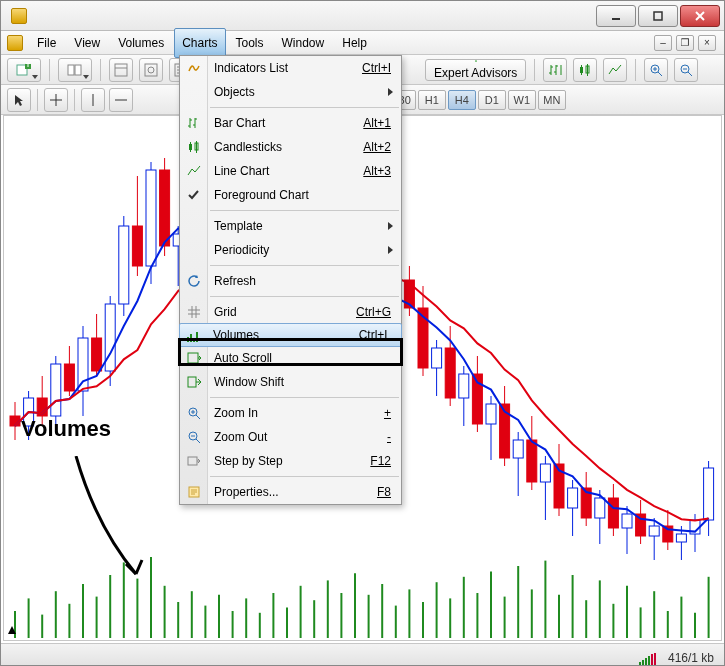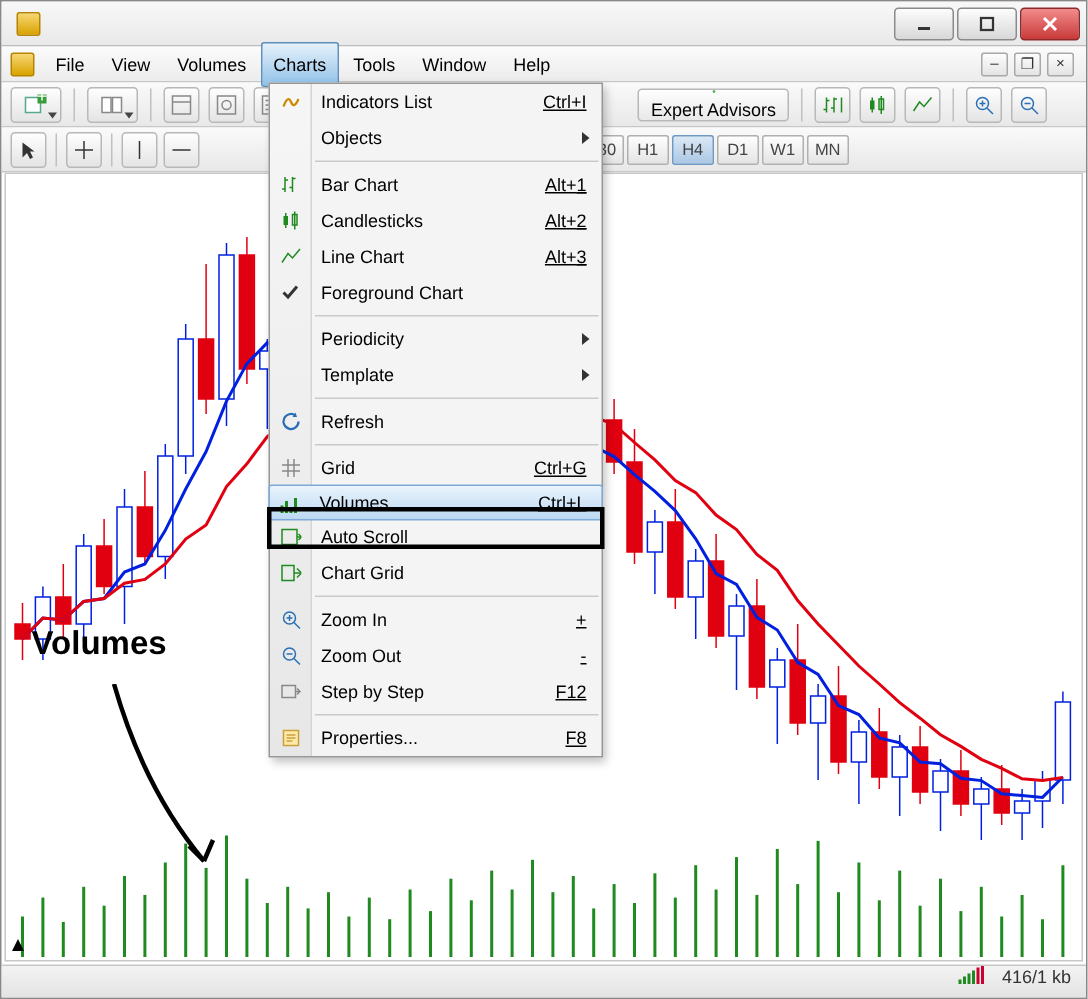--- a/index.html
+++ b/index.html
@@ -42,21 +42,21 @@
 .dd-item { position:relative; height: 24px; display:flex; align-items:center; padding-left: 34px; cursor:pointer; }
 .dd-item .dd-icon { position:absolute; left:6px; top:4px; width:16px; height:16px; display:flex;align-items:center;justify-content:center;}
 .dd-item .dd-label { flex: 1; color:#000; }
 .dd-item .dd-shortcut { padding-right: 10px; color:#000;text-decoration:underline; }
 .dd-item .dd-arrow { position:absolute; right:8px; top:8px; width:0;height:0;border-top:4px solid transparent;border-bottom:4px solid transparent;border-left:5px solid #333;}
 .dd-sep { height:1px; background:#c9c9c9; margin: 3px 2px 3px 30px; }
 .dd-item.highlighted { background: linear-gradient(#e9f3fc,#bcd9f2); border:1px solid #7da9d6; border-radius:2px; padding-left:33px; height:24px; margin:-1px;}
 .dd-item.highlighted .dd-icon{left:5px;}
 .highlight-box { position:absolute; left:177px; top:337px; width:225px; height:28px; border:3px solid #000; z-index:60; pointer-events:none; }
 
-.statusbar { position:absolute; left:0; right:0; bottom:0; height:22px; background:linear-gradient(#f3f3f3,#e3e3e3); border-top:1px solid #c7c7c7; display:flex; align-items:flex-start; justify-content:flex-end; padding:0 10px; gap:12px; font-size:11px; color:#333;}
+.statusbar { position:absolute; left:0; right:0; bottom:0; height:22px; background:linear-gradient(#f3f3f3,#e3e3e3); border-top:1px solid #c7c7c7; display:flex; align-items:flex-end; justify-content:flex-end; padding:0 10px; gap:12px; font-size:11px; color:#333;}
 .conn-bars { display:flex; align-items:flex-end; gap:1px; height:12px;}
 .conn-bars span{width:2px;background:#1f8a1f;}
 .conn-bars span:nth-child(1){height:3px;} .conn-bars span:nth-child(2){height:5px;}
 .conn-bars span:nth-child(3){height:7px;} .conn-bars span:nth-child(4){height:9px;}
 .conn-bars span:nth-child(5){height:11px;background:#c03;}
 .conn-bars span:nth-child(6){height:12px;background:#c03;}
 
 .arrow-annot { position:absolute; left:55px; top:455px; width:110px; height:130px; z-index:5;}
 
 svg text { user-select: none; }
@@ -442,26 +442,26 @@
       <span class="dd-icon">
         <svg width="14" height="14">
           <path d="M2 7l3 3 6-7" stroke="#333" fill="none" stroke-width="2"></path>
         </svg>
       </span>
       <span class="dd-label">Foreground Chart</span>
     </div>
     <div class="dd-sep"></div>
     <div class="dd-item">
       <span class="dd-icon"></span>
+      <span class="dd-label">Template</span>
+      <span class="dd-arrow"></span>
+    </div>
+    <div class="dd-item">
+      <span class="dd-icon"></span>
       <span class="dd-label">Periodicity</span>
-      <span class="dd-arrow"></span>
-    </div>
-    <div class="dd-item">
-      <span class="dd-icon"></span>
-      <span class="dd-label">Template</span>
       <span class="dd-arrow"></span>
     </div>
     <div class="dd-sep"></div>
     <div class="dd-item">
       <span class="dd-icon">
         <svg width="14" height="14">
           <path d="M12 7a5 5 0 1 1-2-4" fill="none" stroke="#2a6fb5" stroke-width="1.5"></path>
           <path d="M10 1l1 3-3 0z" fill="#2a6fb5"></path>
         </svg>
       </span>
@@ -499,21 +499,21 @@
       <span class="dd-label">Auto Scroll</span>
     </div>
     <div class="dd-item">
       <span class="dd-icon">
         <svg width="14" height="14">
           <rect x="1" y="2" width="8" height="10" fill="none" stroke="#1f8a1f"></rect>
           <path d="M9 7h4" stroke="#1f8a1f"></path>
           <path d="M11 4l3 3-3 3" fill="none" stroke="#1f8a1f"></path>
         </svg>
       </span>
-      <span class="dd-label">Chart Grid</span>
+      <span class="dd-label">Window Shift</span>
     </div>
     <div class="dd-sep"></div>
     <div class="dd-item">
       <span class="dd-icon">
         <svg width="14" height="14">
           <circle cx="6" cy="6" r="4" fill="none" stroke="#2a6fb5"></circle>
           <line x1="9" y1="9" x2="13" y2="13" stroke="#2a6fb5"></line>
           <line x1="4" y1="6" x2="8" y2="6" stroke="#2a6fb5"></line>
           <line x1="6" y1="4" x2="6" y2="8" stroke="#2a6fb5"></line>
         </svg>

